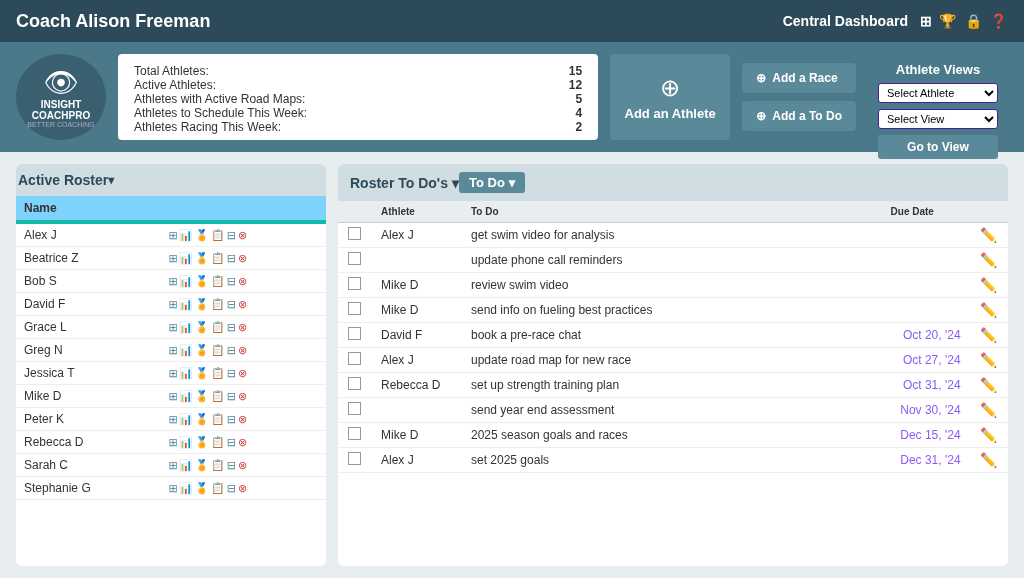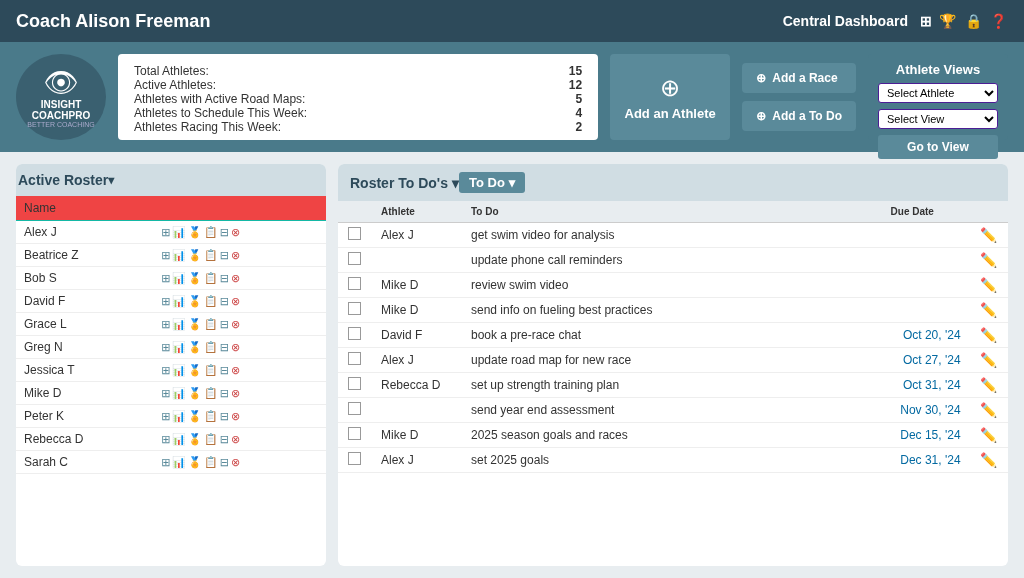--- a/index.html
+++ b/index.html
@@ -155,27 +155,27 @@
       align-items: center;
       gap: 0;
       font-weight: bold;
       font-size: 14px;
       color: #2d4a5a;
     }
     .panel-header .chevron { font-size: 12px; }
 
     .roster-table { width: 100%; border-collapse: collapse; }
     .roster-table th {
-      background: #ef4444;
+      background: #7dd3fc;
       padding: 5px 8px;
       text-align: left;
       font-size: 12px;
-      font-weight: normal;
+      font-weight: bold;
       color: #333;
-      border-bottom: 1px solid #14b8a6;
+      border-bottom: 4px solid #14b8a6;
     }
     .roster-table td {
       padding: 4px 8px;
       font-size: 12px;
       border-bottom: 1px solid #eee;
       color: #333;
     }
     .roster-icons { display: flex; gap: 2px; align-items: center; }
     .roster-icon { font-size: 11px; color: #5a8a9a; }
     .roster-icon.red { color: #cc4444; }
@@ -226,21 +226,21 @@
       border-bottom: 1px solid #ccc;
     }
     .todo-table td {
       padding: 4px 10px;
       font-size: 12px;
       border-bottom: 1px solid #eee;
       color: #333;
     }
     .todo-table td.check { width: 24px; }
     .todo-table td.athlete { width: 90px; }
-    .todo-table td.due { width: 90px; text-align: right; color: #0369a1; }
+    .todo-table td.due { width: 90px; text-align: right; color: #8b5cf6; }
     .todo-table td.action { width: 28px; text-align: center; }
     .check-box {
       width: 13px; height: 13px;
       border: 1px solid #999;
       display: inline-block;
       background: white;
     }
     .edit-icon { color: #5a8a9a; font-size: 14px; cursor: pointer; }
 
     .panel-scroll { overflow-y: auto; flex: 1; }
@@ -461,20 +461,33 @@
         <span class="roster-icon">📊</span>
         <span class="roster-icon">🏅</span>
         <span class="roster-icon">📋</span>
         <span class="roster-icon">⊟</span>
         <span class="roster-icon red">⊗</span>
       </div>
     </td>
   </tr>
             <tr>
     <td>Sarah C</td>
+    <td>
+      <div class="roster-icons">
+        <span class="roster-icon">⊞</span>
+        <span class="roster-icon">📊</span>
+        <span class="roster-icon">🏅</span>
+        <span class="roster-icon">📋</span>
+        <span class="roster-icon">⊟</span>
+        <span class="roster-icon red">⊗</span>
+      </div>
+    </td>
+  </tr>
+            <tr>
+    <td>Stephanie G</td>
     <td>
       <div class="roster-icons">
         <span class="roster-icon">⊞</span>
         <span class="roster-icon">📊</span>
         <span class="roster-icon">🏅</span>
         <span class="roster-icon">📋</span>
         <span class="roster-icon">⊟</span>
         <span class="roster-icon red">⊗</span>
       </div>
     </td>

